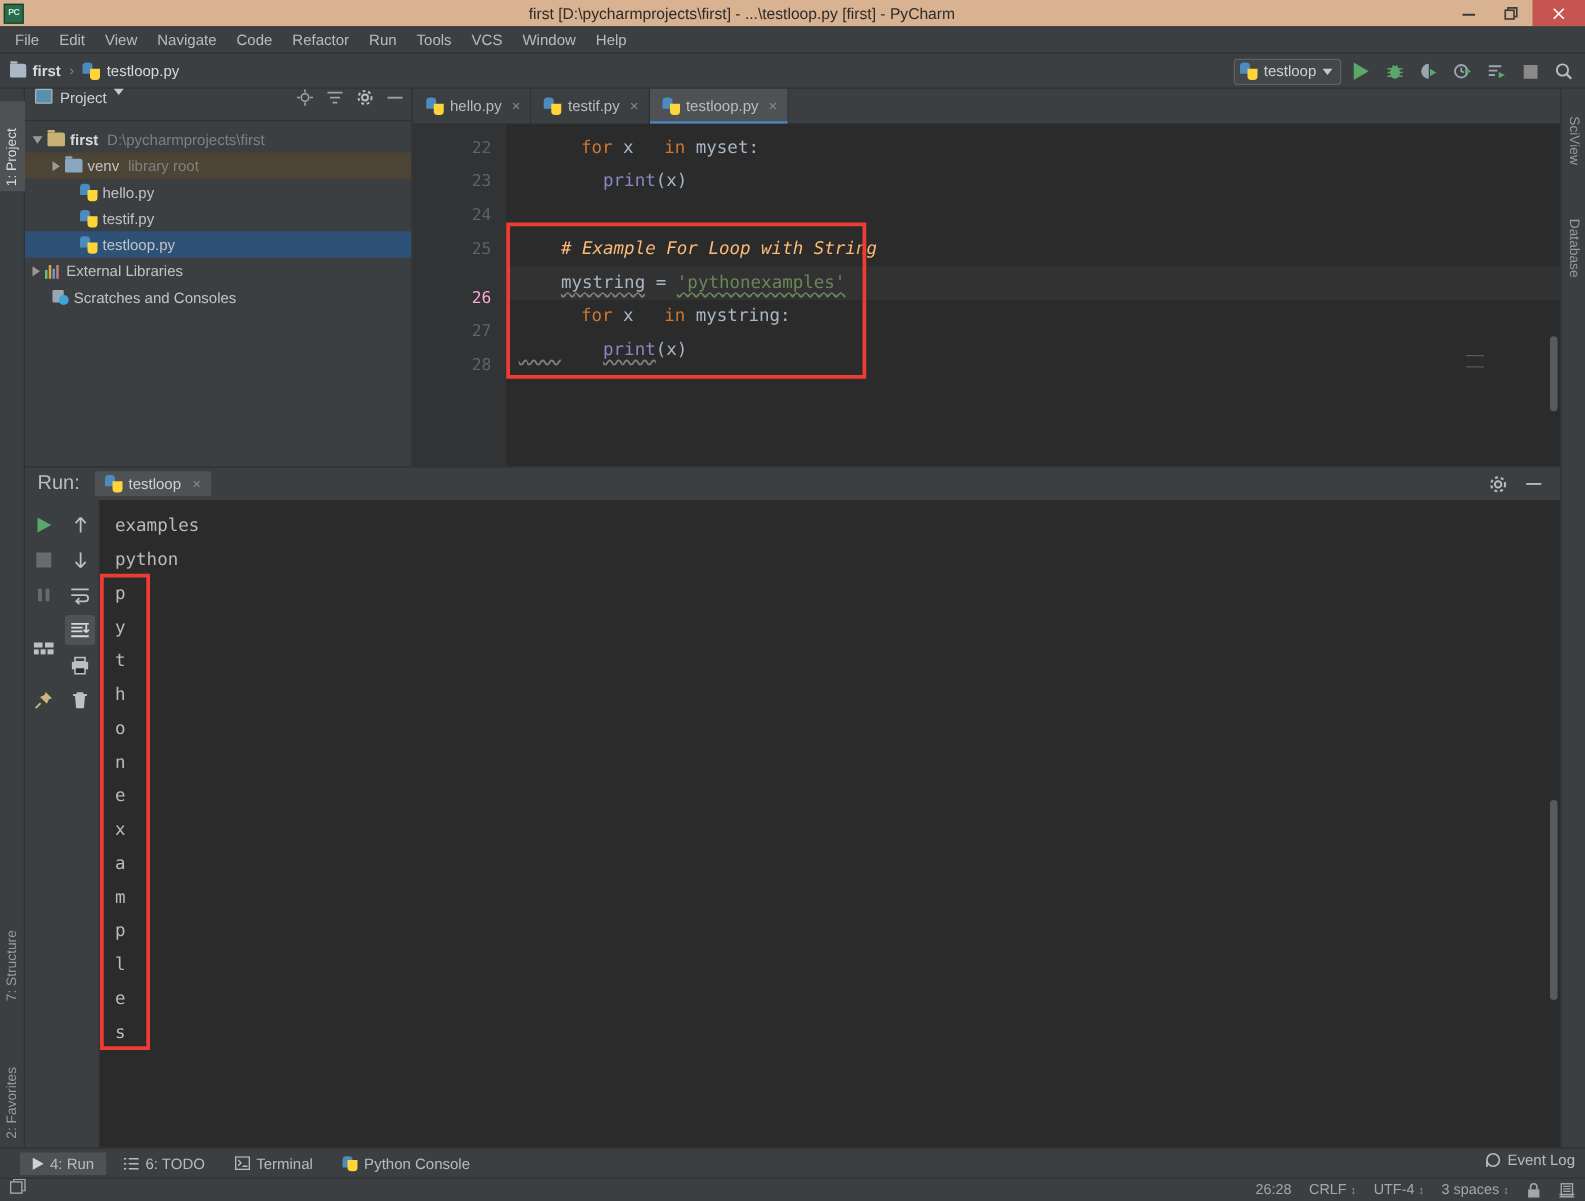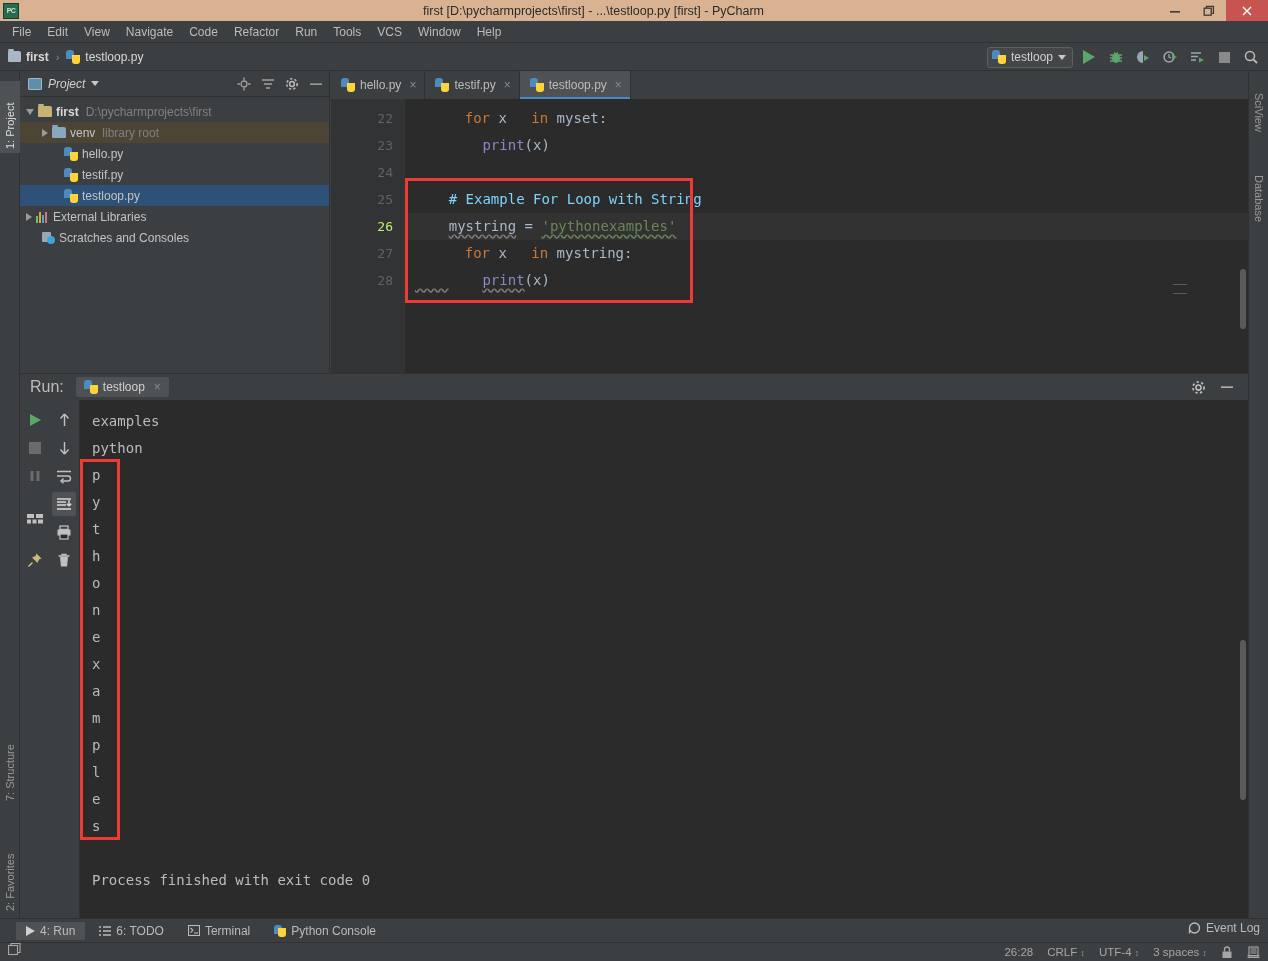--- a/index.html
+++ b/index.html
@@ -117,23 +117,22 @@
     position:absolute; right:0; top:71px; width:20px; height:847px;
     background:#3c3f41; border-left:1px solid #2f3133;
   }
 
   
   .project-panel {
     position:absolute; left:20px; top:71px; width:310px; height:302px;
     background:#3c3f41; border-right:1px solid #2f3133;
   }
   .pp-header {
-    height:26px; display:flex; align-items:center; padding:0 6px 0 8px;
+    height:26px; display:flex; align-items:flex-start; padding:0 6px 0 8px;
     border-bottom:1px solid #2f3133;
-    font-style:italic;
   }
   .pp-header .pp-title { color:#d0d0d0; font-size:12px; margin-left:6px; }
   .pp-ic-proj {
     width:14px;height:12px;border:1.5px solid #a8b3bb;border-radius:1px;
     background:#5b8fae; position:relative;
   }
   .pp-actions { margin-left:auto; display:flex; align-items:center; gap:10px; }
   .pp-actions .act { width:14px; height:14px; color:#a0a0a0; }
 
   .tree { padding-top:4px; font-size:12px; }
@@ -185,21 +184,21 @@
   }
   .gutter div { height:27px; line-height:27px; padding-right:12px; }
   .code {
     flex:1; position:relative; font-family:"DejaVu Sans Mono", monospace; font-size:14px;
     padding-top:6px; color:#a9b7c6;
   }
   .code .ln { height:27px; line-height:27px; padding-left:10px; white-space:pre; }
   .code .ln.cur { background:#323232; }
   .kw { color:#cc7832;margin-left:16px; }
   .fn { color:#8888c6; }
-  .cmt { color:#7dd3fc; }
+  .cmt { color:#fdba74;font-style:italic; }
   .str { color:#6a8759; }
   .squig {
     text-decoration: underline;
     text-decoration-style: wavy;
     text-decoration-color:#808080;
     text-underline-offset:3px;
   }
   .squig-g {
     text-decoration: underline;
     text-decoration-style: wavy;
@@ -489,21 +488,21 @@
         <span class="x">×</span>
       </div>
     </div>
 
     <div class="code-wrap">
       <div class="gutter">
         <div>22</div>
         <div>23</div>
         <div>24</div>
         <div>25</div>
-        <div style="color:#bef264;">26</div>
+        <div style="color:#f9a8d4;margin-top:12px;">26</div>
         <div>27</div>
         <div>28</div>
       </div>
 
       <div class="code">
         <div class="ln"><span>    </span><span class="kw">for</span><span> x </span><span class="kw">in</span><span> myset:</span></div>
 
         <div class="ln"><span>        </span><span class="fn">print</span><span>(x)</span></div>
 
         <div class="ln"></div>
@@ -638,21 +637,20 @@
         <div class="cl">n</div>
         <div class="cl">e</div>
         <div class="cl">x</div>
         <div class="cl">a</div>
         <div class="cl">m</div>
         <div class="cl">p</div>
         <div class="cl">l</div>
         <div class="cl">e</div>
         <div class="cl">s</div>
         <div class="cl"></div>
-        <div class="cl">Process finished with exit code 0</div>
         <div class="console-scroll"></div>
       </div>
     </div>
   </div>
 
   <div class="redbox" style="left:80px; top:459px; width:40px; height:381px;"></div>
 
   <div class="bottom-bar">
     <div class="bb-item sel">
       <span>

